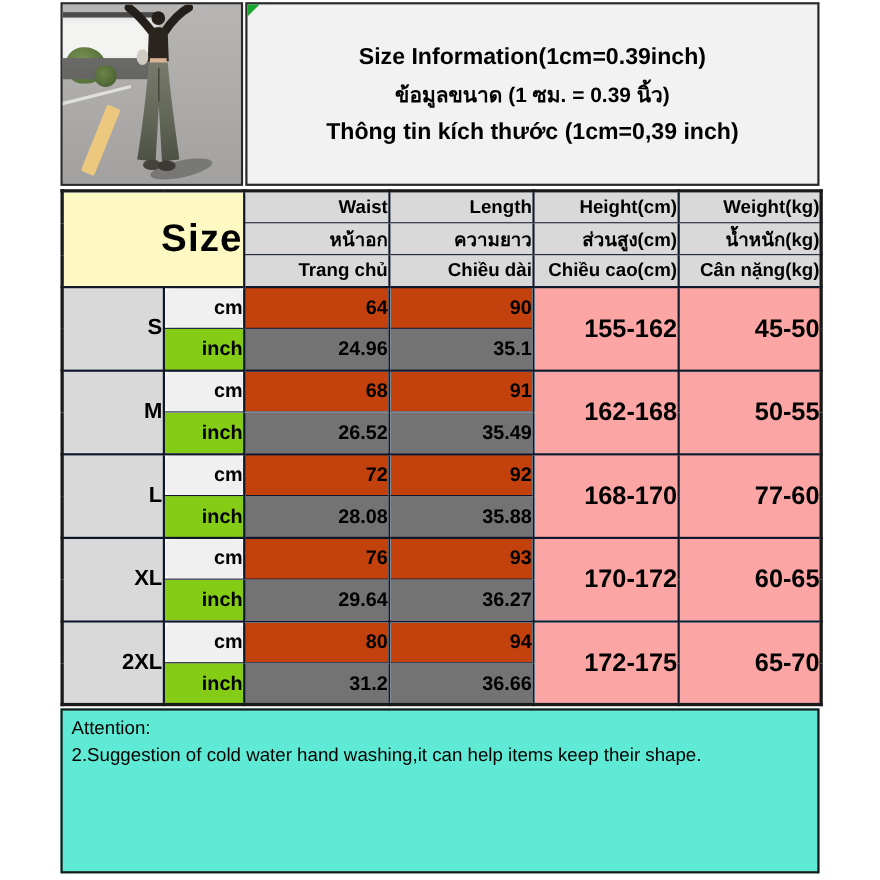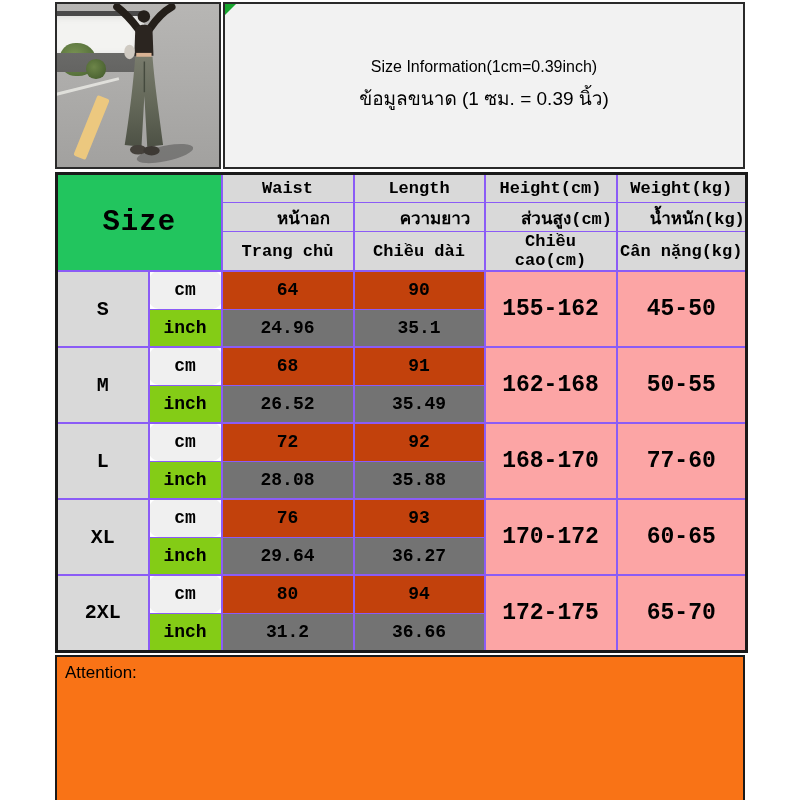--- a/index.html
+++ b/index.html
@@ -22,46 +22,46 @@
   .curb{position:absolute;left:-6%;top:50%;width:45%;height:3px;background:rgba(245,245,240,.7);
     transform:rotate(-14deg);}
   .yellow-line{position:absolute;left:17%;bottom:4%;width:13px;height:40%;
     background:#ecc87f;transform:rotate(22deg);border-radius:2px;}
   .person-svg{position:absolute;left:50%;top:0;height:100%;transform:translateX(-44%);}
 
   .title-box{position:relative;flex:1;margin-left:2px;border:2px solid #2a2a2a;background:#f2f2f2;
     display:flex;flex-direction:column;justify-content:center;align-items:center;gap:7px;}
   .tri{position:absolute;left:0;top:0;width:0;height:0;
     border-top:11px solid #17a62e;border-right:11px solid transparent;}
-  .t-en{font-size:16px;font-weight:normal;}
-  .t-th{font-size:19px;font-weight:normal;}
+  .t-en{font-size:21px;font-weight:bold;}
+  .t-th{font-size:19px;font-weight:bold;}
   .t-vi{font-size:21px;font-weight:bold;}
 
   
   table.size-table{border-collapse:collapse;table-layout:fixed;width:690px;margin-top:3px;
     border:3px solid #1a1a1a;}
-  .size-table td{border:2px solid #8b5cf6;text-align:center;vertical-align:middle;
-    font-weight:bold;padding:0;overflow:hidden;font-family:Liberation Mono, monospace;}
+  .size-table td{border:2px solid #0f172a;text-align:right;vertical-align:middle;
+    font-weight:bold;padding:0;overflow:hidden;}
   .hrow td{height:29px;font-size:17px;background:#d9d9d9;}
   .hrow-1 td{border-bottom-width:1px;}
   .hrow-2 td{border-top-width:1px;border-bottom-width:1px;padding-left:32px;}
   .hrow-3 td{border-top-width:1px;margin-top:38px;}
-  td.size-head{background:#22c55e;font-size:29px;letter-spacing:1px;}
+  td.size-head{background:#fef9c3;font-size:35px;letter-spacing:1px;}
   .brow td{height:38px;font-size:18px;}
   tr.row-cm td{border-bottom-width:1px;}
   tr.row-inch td{border-top-width:1px;}
   td.c-size{background:#d9d9d9;font-size:20px;border-bottom-width:2px !important;}
   td.bg-lt{background:#c2410c;}
   td.bg-wh{background:#737373;}
   td.c-range{background:#fca5a5;font-size:23px;border-bottom-width:2px !important;}
   td.u-cm{background:#f0f0f0;border-radius:10px;}
   td.u-inch{background:#84cc16;}
 
   
-  .attention{margin-top:2px;border:2px solid #1a1a1a;height:150px;background:#f97316;
+  .attention{margin-top:2px;border:2px solid #1a1a1a;height:150px;background:#5eead4;
     padding:3px 8px;font-size:17px;line-height:25px;font-weight:normal;}
 </style>
 </head>
 <body>
 
 <div class="page">
 
   <div class="top-row">
     <div class="photo">
       <div class="building"></div>
@@ -90,20 +90,21 @@
         <path d="M50.5,60 L50.5,92" stroke="#454a3e" stroke-width="1.5"></path>
         <ellipse cx="44" cy="152" rx="8.5" ry="5" fill="#45413b"></ellipse>
         <ellipse cx="58" cy="153" rx="8.5" ry="5" fill="#3d3934"></ellipse>
       </svg>
     </div>
 
     <div class="title-box">
       <div class="tri"></div>
       <div class="t-en">Size Information(1cm=0.39inch)</div>
       <div class="t-th">ข้อมูลขนาด (1 ซม. = 0.39 นิ้ว)</div>
+      <div class="t-vi">Thông tin kích thước (1cm=0,39 inch)</div>
     </div>
   </div>
 
   <table class="size-table">
     <colgroup>
       <col style="width:92px">
         <col style="width:73px">
         <col style="width:132px">
       <col style="width:131px">
         <col style="width:132px">
@@ -197,15 +198,16 @@
       <tr class="brow row-inch">
         <td class="u-inch">inch</td>
         <td class="bg-wh">31.2</td>
         <td class="bg-wh">36.66</td>
       </tr>
     </tbody>
   </table>
 
   <div class="attention">
     <div>Attention:</div>
+    <div>2.Suggestion of cold water hand washing,it can help items keep their shape.</div>
   </div>
 
 </div>
 
 </body></html>

